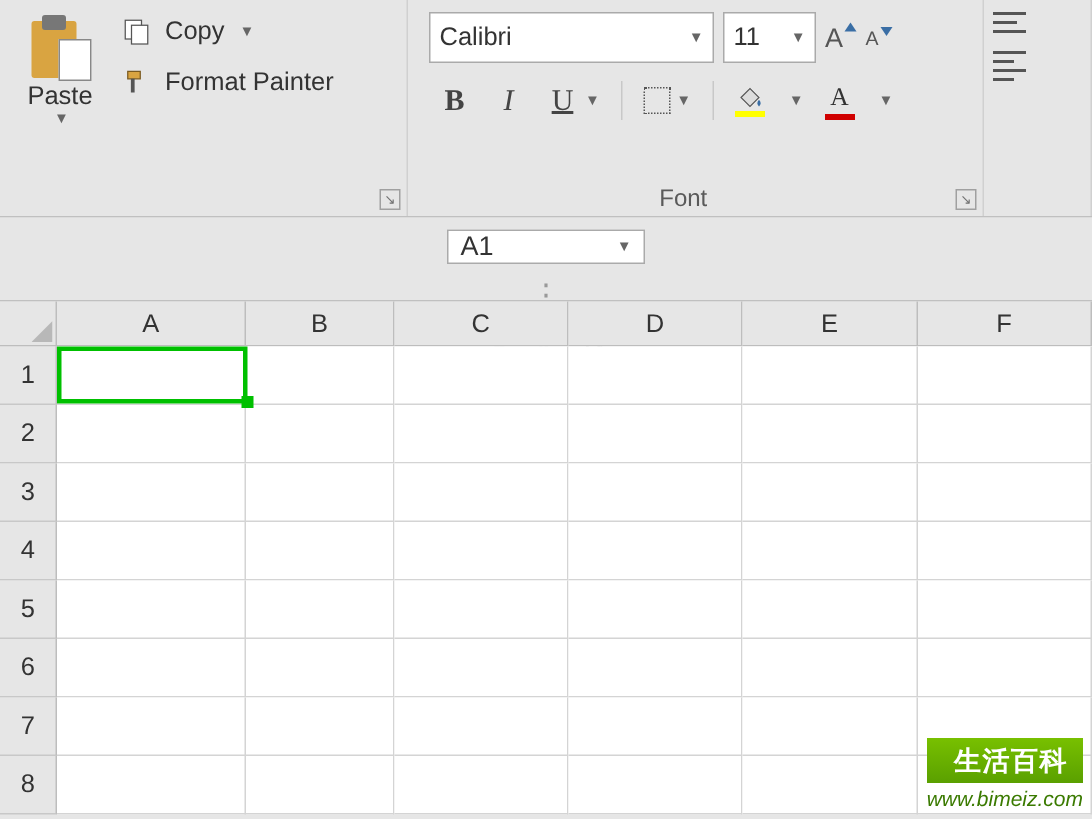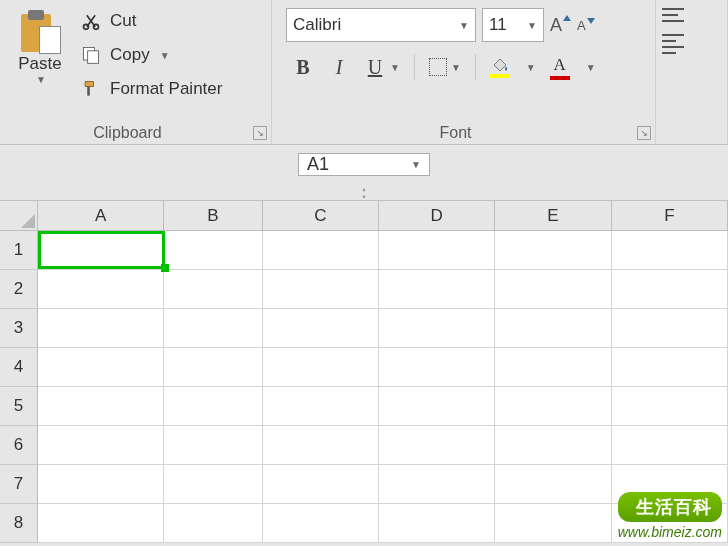--- a/index.html
+++ b/index.html
@@ -45,21 +45,21 @@
   .col-headers { position:absolute; left:38px; top:0; right:0; height:30px; display:flex; }
   .col-h { border-right:1px solid #bdbdbd; border-bottom:1px solid #bdbdbd; background:#e6e6e6; display:flex; align-items:center; justify-content:center; font-size:17px; color:#333; }
   .row-headers { position:absolute; left:0; top:30px; width:38px; }
   .row-h { height:39px; border-right:1px solid #bdbdbd; border-bottom:1px solid #c8c8c8; background:#e6e6e6; display:flex; align-items:center; justify-content:center; font-size:17px; color:#333;}
   .cells { position:absolute; left:38px; top:30px; right:0; background:#fff;}
   .cell-row { display:flex; height:39px; }
   .cell { border-right:1px solid #d4d4d4; border-bottom:1px solid #d4d4d4; background:#fff; }
   .active-cell { position:absolute; border:3px solid #00c000; background:#fff; }
   .active-handle { position:absolute; width:8px; height:8px; background:#00c000; }
   .watermark { position:absolute; right:6px; bottom:6px; text-align:right; }
-  .wm-top { background: linear-gradient(#78c000,#5aa000); color:#fff; font-weight:bold; padding:3px 10px; border-radius:12px; font-size:18px; letter-spacing:1px;}
+  .wm-top { background: linear-gradient(#78c000,#5aa000); color:#fff; font-weight:bold; padding:3px 10px; border-radius:0; font-size:18px; letter-spacing:1px;}
   .wm-bot { color:#3a7a00; font-size:14px; margin-top:2px; text-shadow:0 0 2px #fff;font-style:italic;}
   .grow-a { font-size:18px; color:#555; position:relative;}
   .shrink-a { font-size:13px; color:#555; position:relative;}
   .tri-up { display:inline-block; width:0; height:0; border-left:4px solid transparent; border-right:4px solid transparent; border-bottom:6px solid #3a6ea5; vertical-align: top; margin-left:1px;}
   .tri-down { display:inline-block; width:0; height:0; border-left:4px solid transparent; border-right:4px solid transparent; border-top:6px solid #3a6ea5; vertical-align: top; margin-left:1px;}
   .border-swatch { width:18px; height:18px; border:1px dotted #555; display:inline-block;}
   .fill-swatch { width:20px; height:4px; background:#ffff00; display:block;}
   .font-swatch { width:20px; height:4px; background:#d00000; display:block;}
   .bucket-a { display:flex; flex-direction:column; align-items:center; gap:1px;}
 </style>
@@ -75,48 +75,37 @@
           <div class="clip"></div>
           <div class="sheet"></div>
       </div>
       <div class="paste-label">Paste</div>
       <span class="drop-caret">▼</span>
     </div>
     <div class="clip-right">
       <div class="clip-item">
         <span class="icon-box">
           <svg viewBox="0 0 24 24" width="20" height="20">
-              <path d="M7 5 L17 19 M17 5 L7 19" stroke="#333" stroke-width="2" fill="none"></path>
-              <circle cx="6" cy="19" r="3" fill="none" stroke="#333" stroke-width="2"></circle>
-              <circle cx="18" cy="19" r="3" fill="none" stroke="#333" stroke-width="2"></circle>
-            </svg>
-        </span>
-        <span>Cut</span>
-      </div>
-      <div class="clip-item">
-        <span class="icon-box">
-          <svg viewBox="0 0 24 24" width="20" height="20">
               <rect x="3" y="3" width="13" height="15" fill="#fff" stroke="#555"></rect>
               <rect x="8" y="7" width="13" height="15" fill="#fff" stroke="#555"></rect>
             </svg>
         </span>
         <span>Copy</span>
         <span class="drop-caret">▼</span>
       </div>
       <div class="clip-item">
         <span class="icon-box">
           <svg viewBox="0 0 24 24" width="20" height="20">
               <path d="M5 3 h10 v6 h-10 z" fill="#d9a441" stroke="#7a5a20"></path>
               <path d="M9 9 v11" stroke="#555" stroke-width="3"></path>
             </svg>
         </span>
         <span>Format Painter</span>
       </div>
     </div>
-    <div class="group-label">Clipboard</div>
     <div class="group-launcher">↘</div>
   </div>
 
   <div class="group font-group">
     <div class="font-row1">
       <div class="combo font-name">
         <span>Calibri</span>
         <span class="drop-caret">▼</span>
       </div>
       <div class="combo font-size">

